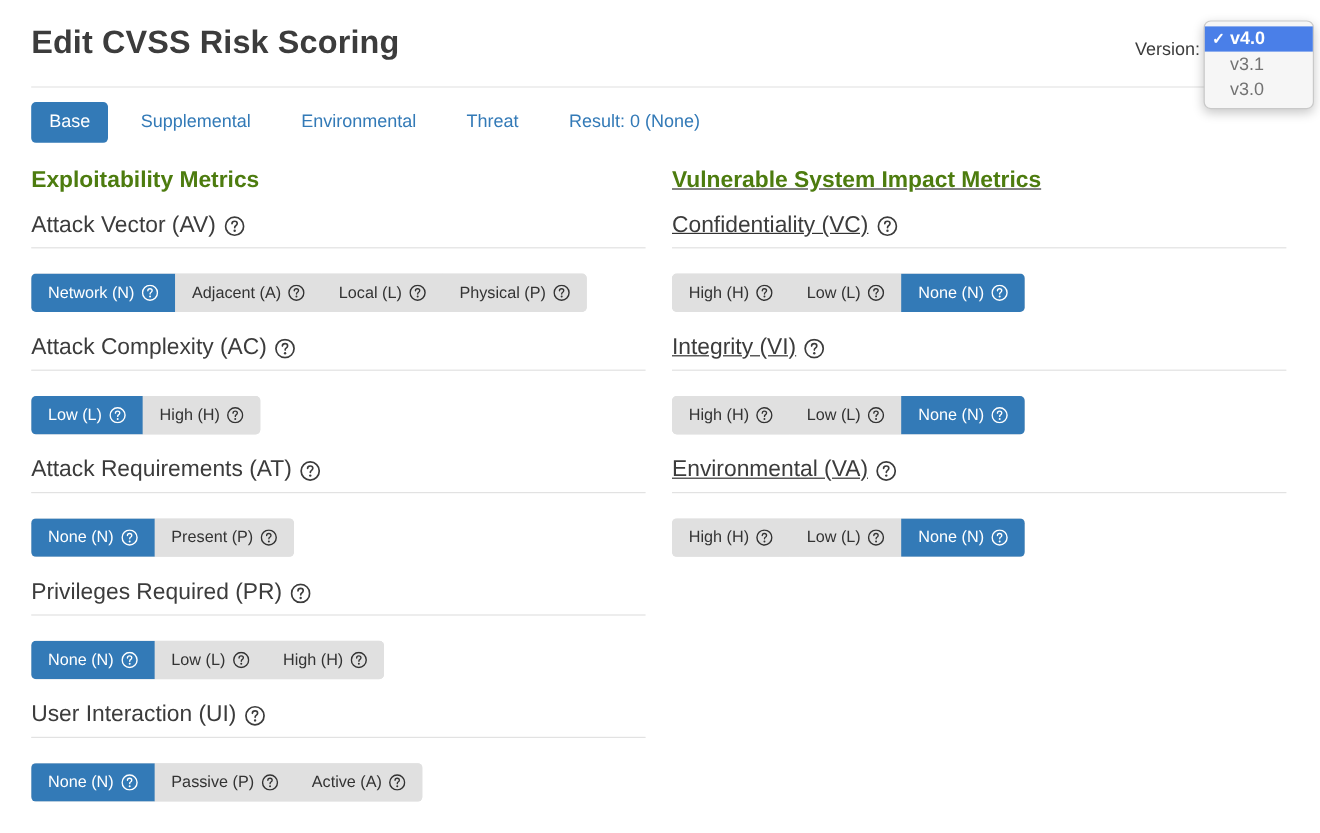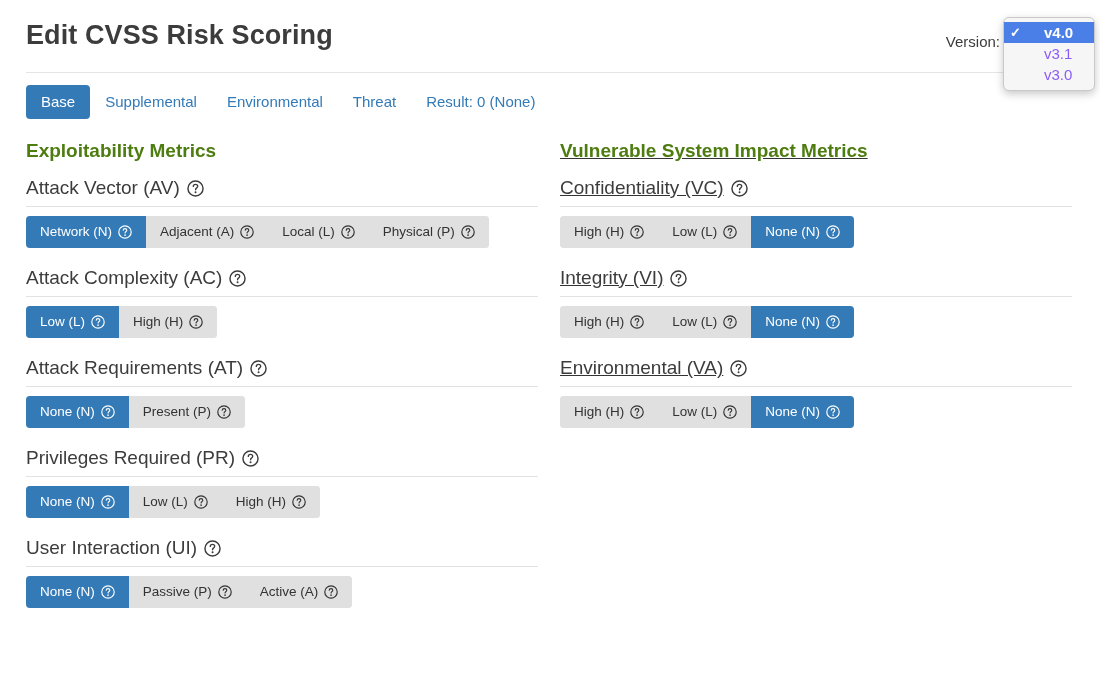--- a/index.html
+++ b/index.html
@@ -62,52 +62,52 @@
     border: 1px solid #c9c9c9;
     border-radius: 6px;
     box-shadow: 0 3px 9px rgba(0,0,0,0.22);
     padding: 4px 0 5px 0;
     z-index: 50;
   }
   .version-option {
     height: 21px;
     line-height: 21px;
     font-size: 15px;
-    color: #8b5cf6;
+    color: #737373;
     padding: 0 8px 0 6px;
     display: flex;
     align-items: center;
     white-space: nowrap;
   }
   .version-option .tick {
     width: 15px;
     display: inline-block;
     font-size: 13px;
     text-align: left;
   }
   .version-option.selected {
     background: #4a7fe8;
     color: #ffffff;
     font-weight: 700;
   }
-  .version-option .opt-text { flex: 1; margin-left: 19px; }
+  .version-option .opt-text { flex: 1; }
 
   
   .tab-rule {
     border: none;
     border-top: 1px solid #e5e5e5;
     margin: 0 0 0 26px;
     width: 1046px;
     height: 0;
   }
   .tab-bar {
     display: flex;
     align-items: center;
     padding: 12px 0 0 26px;
-    gap: 0;
+    gap: 12px;
   }
   .tab {
     font-size: 15px;
     color: #337ab7;
     padding: 9px 15px;
     border-radius: 4px;
     text-decoration: none;
     line-height: 16px;
     white-space: nowrap;
     cursor: pointer;
@@ -152,20 +152,21 @@
     margin: 0 0 9px 0;
     height: 0;
   }
 
   
   .btn-group {
     display: inline-flex;
     background: #e0e0e0;
     border-radius: 4px;
     overflow: hidden;
+    margin-top: 12px;
   }
   .opt-btn {
     display: inline-flex;
     align-items: center;
     gap: 6px;
     font-size: 13.5px;
     line-height: 16px;
     padding: 8px 14px;
     color: #333333;
     background: #e0e0e0;

